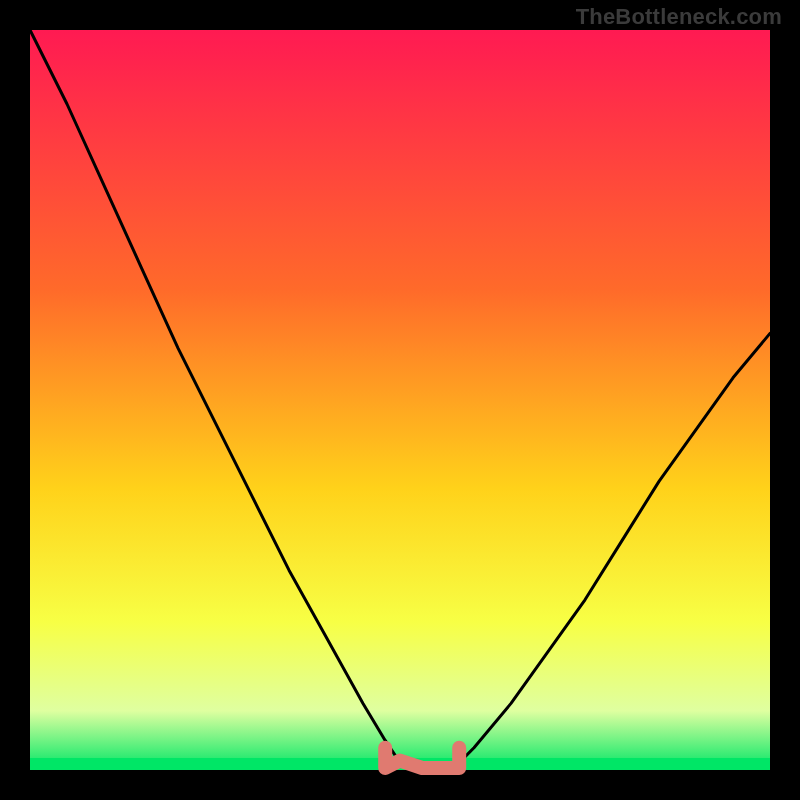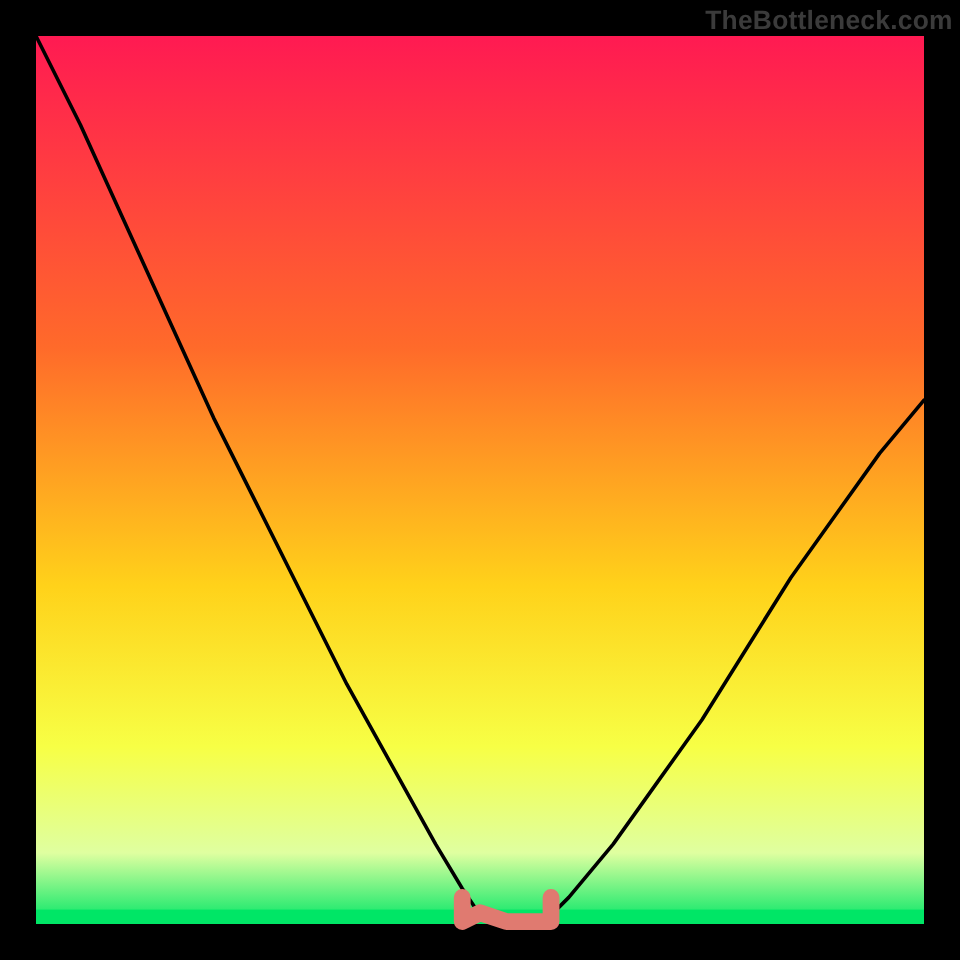--- a/index.html
+++ b/index.html
@@ -13,21 +13,21 @@
   }
   .frame {
     position: relative;
     width: 800px;
     height: 800px;
     background: #000;
   }
   .watermark {
     position: absolute;
     top: 4px;
-    right: 6px;
+    right: 18px;
     color: #3b3b3b;
     font-size: 22px;
     font-weight: bold;
     letter-spacing: 0.2px;
     z-index: 5;
   }
   svg {
     display: block;
   }
 </style>

